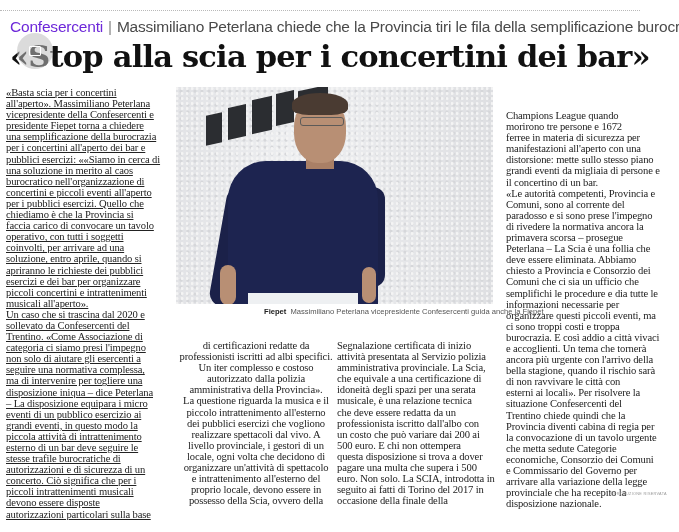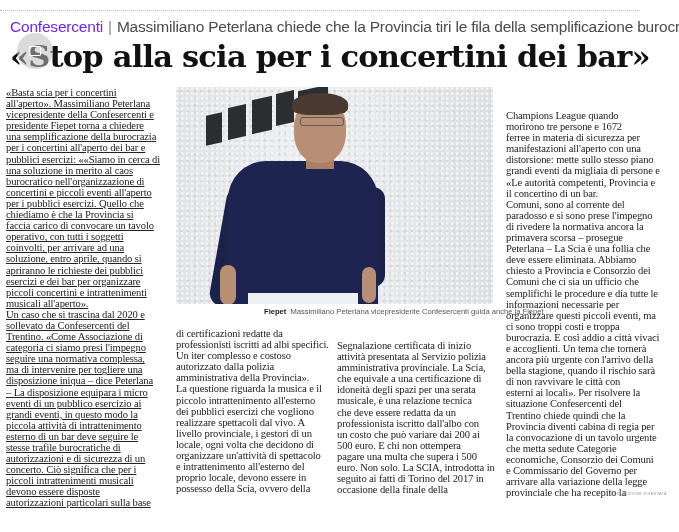--- a/index.html
+++ b/index.html
@@ -7,21 +7,21 @@
   .rule { position: absolute; left: 0; top: 10px; width: 640px; border-top: 1px dotted #b9b9b9; }
   .kicker { position: absolute; left: 10px; top: 17px; width: 665px; white-space: nowrap; font-family: "Liberation Sans", sans-serif; font-size: 15.5px; line-height: 20px; color: #4a4a4a; letter-spacing: -0.2px; }
   .kicker .brand { color: #6d28d9; font-weight: normal; }
   .kicker .sep { color: #8a8a8a; margin: 0 5px; }
   .headline { position: absolute; left: 10px; top: 38px; width: 665px; white-space: nowrap; font-family: "DejaVu Serif", serif; font-weight: bold; font-size: 30.5px; line-height: 36px; color: #111; letter-spacing: -0.8px; }
   .overlay-icon { position: absolute; left: 17px; top: 33px; width: 36px; height: 36px; border-radius: 50%; background: rgba(190,190,190,0.55); display: flex; align-items: center; justify-content: center; }
   .overlay-icon span { display: block; width: 10px; height: 8px; border: 1.5px solid #fff; border-radius: 1px; }
   .col { position: absolute; font-family: "Liberation Serif", serif; font-size: 10.6px; line-height: 11.1px; color: #222; letter-spacing: -0.15px; }
   .col p { margin: 0; white-space: nowrap; }
   .col1 { left: 6px; top: 87px; width: 160px; text-decoration: underline; }
-  .col2 { left: 176px; top: 328px; width: 160px; }
+  .col2 { left: 176px; top: 340px; width: 160px; text-align: center; }
   .col3 { left: 337px; top: 340px; width: 160px; }
   .col4 { left: 506px; top: 89px; width: 166px; margin-top: 21px; }
   .photo { position: absolute; left: 176px; top: 87px; width: 317px; height: 217px; background: #e7e8ea; overflow: hidden; }
   .wall { position: absolute; inset: 0; background:
       radial-gradient(circle at 20% 30%, #f4f4f4 0 1px, transparent 2px),
       radial-gradient(circle at 70% 60%, #d6d7da 0 1px, transparent 2px),
       linear-gradient(90deg, #e2e3e6, #eeeff1 40%, #dedfe2);
       background-size: 5px 5px, 7px 7px, 100% 100%; }
   .letters { position: absolute; left: 30px; top: 5px; width: 130px; height: 55px; }
   .letters i { position: absolute; background: #2b2d31; display: block; transform: skewY(-12deg); }
@@ -72,20 +72,21 @@
     <p>coinvolti, per arrivare ad una</p>
     <p>soluzione, entro aprile, quando si</p>
     <p>apriranno le richieste dei pubblici</p>
     <p>esercizi e dei bar per organizzare</p>
     <p>piccoli concertini e intrattenimenti</p>
     <p>musicali all'aperto».</p>
     <p>Un caso che si trascina dal 2020 e</p>
     <p>sollevato da Confesercenti del</p>
     <p>Trentino. «Come Associazione di</p>
     <p>categoria ci siamo presi l'impegno</p>
+    <p>non solo di aiutare gli esercenti a</p>
     <p>seguire una normativa complessa,</p>
     <p>ma di intervenire per togliere una</p>
     <p>disposizione iniqua – dice Peterlana</p>
     <p>– La disposizione equipara i micro</p>
     <p>eventi di un pubblico esercizio ai</p>
     <p>grandi eventi, in questo modo la</p>
     <p>piccola attività di intrattenimento</p>
     <p>esterno di un bar deve seguire le</p>
     <p>stesse trafile burocratiche di</p>
     <p>autorizzazioni e di sicurezza di un</p>
@@ -141,34 +142,35 @@
     <p>Segnalazione certificata di inizio</p>
     <p>attività presentata al Servizio polizia</p>
     <p>amministrativa provinciale. La Scia,</p>
     <p>che equivale a una certificazione di</p>
     <p>idoneità degli spazi per una serata</p>
     <p>musicale, è una relazione tecnica</p>
     <p>che deve essere redatta da un</p>
     <p>professionista iscritto dall'albo con</p>
     <p>un costo che può variare dai 200 ai</p>
     <p>500 euro. E chi non ottempera</p>
+    <p>questa disposizione si trova a dover</p>
     <p>pagare una multa che supera i 500</p>
     <p>euro. Non solo. La SCIA, introdotta in</p>
     <p>seguito ai fatti di Torino del 2017 in</p>
     <p>occasione della finale della</p>
   </div>
 <div class="col col4" id="col4">
     <p>Champions League quando</p>
     <p>morirono tre persone e 1672</p>
     <p>ferree in materia di sicurezza per</p>
     <p>manifestazioni all'aperto con una</p>
     <p>distorsione: mette sullo stesso piano</p>
     <p>grandi eventi da migliaia di persone e</p>
+    <p>il concertino di un bar.</p>
     <p>«Le autorità competenti, Provincia e</p>
-    <p>il concertino di un bar.</p>
     <p>Comuni, sono al corrente del</p>
     <p>paradosso e si sono prese l'impegno</p>
     <p>di rivedere la normativa ancora la</p>
     <p>primavera scorsa – prosegue</p>
     <p>Peterlana – La Scia è una follia che</p>
     <p>deve essere eliminata. Abbiamo</p>
     <p>chiesto a Provincia e Consorzio dei</p>
     <p>Comuni che ci sia un ufficio che</p>
     <p>semplifichi le procedure e dia tutte le</p>
     <p>informazioni necessarie per</p>
@@ -182,15 +184,16 @@
     <p>esterni ai locali». Per risolvere la</p>
     <p>situazione Confesercenti del</p>
     <p>Trentino chiede quindi che la</p>
     <p>Provincia diventi cabina di regia per</p>
     <p>la convocazione di un tavolo urgente</p>
     <p>che metta sedute Categorie</p>
     <p>economiche, Consorzio dei Comuni</p>
     <p>e Commissario del Governo per</p>
     <p>arrivare alla variazione della legge</p>
     <p>provinciale che ha recepito la</p>
+    <p>disposizione nazionale.</p>
   </div>
 
 <div class="copyright">© RIPRODUZIONE RISERVATA</div>
 
 </body></html>

